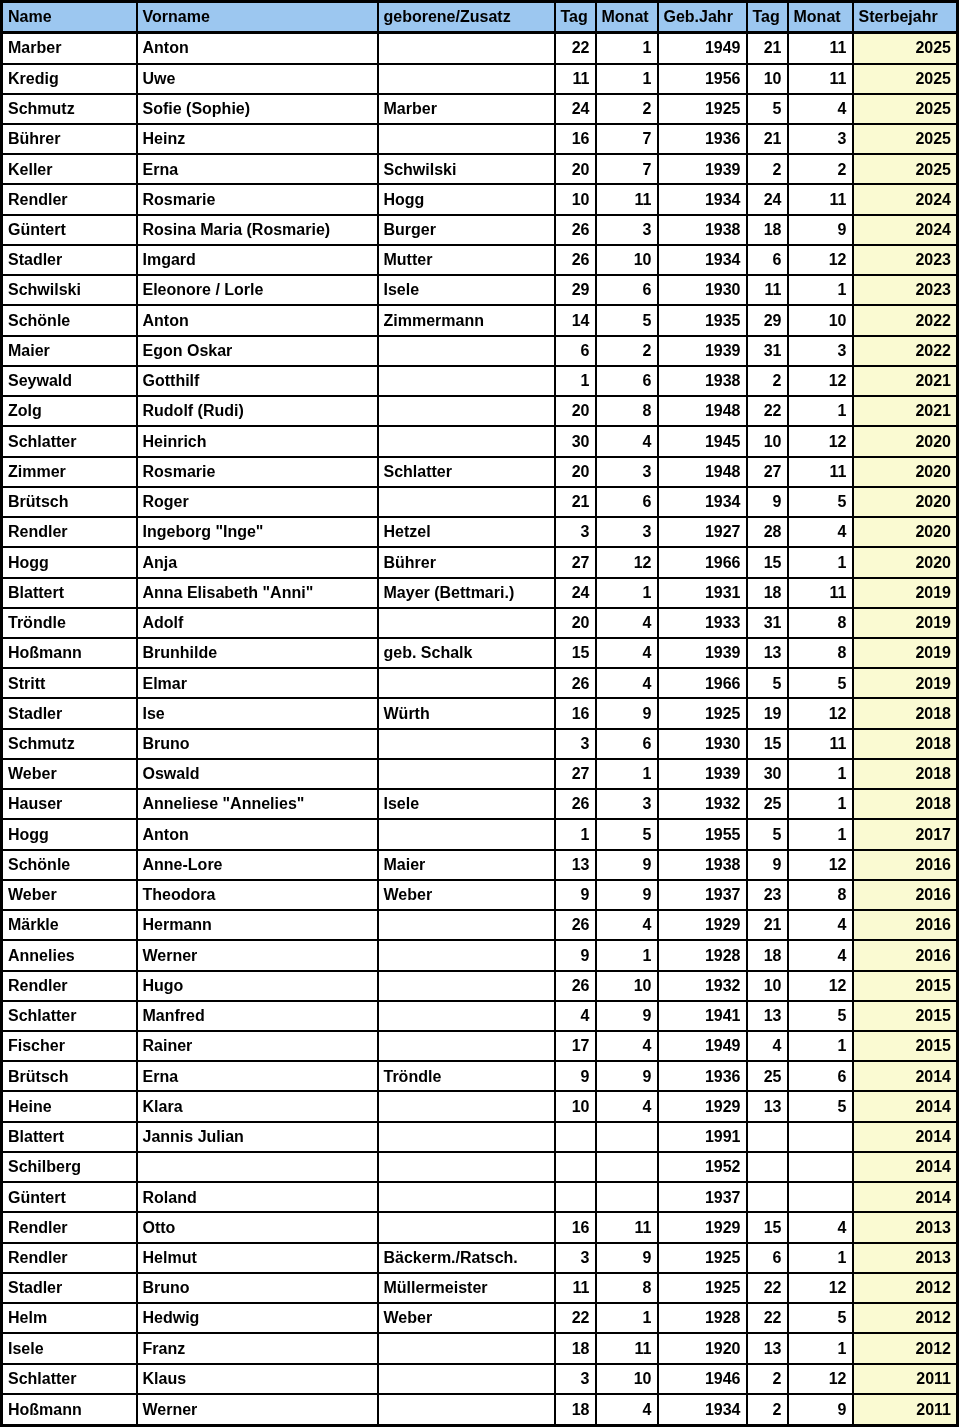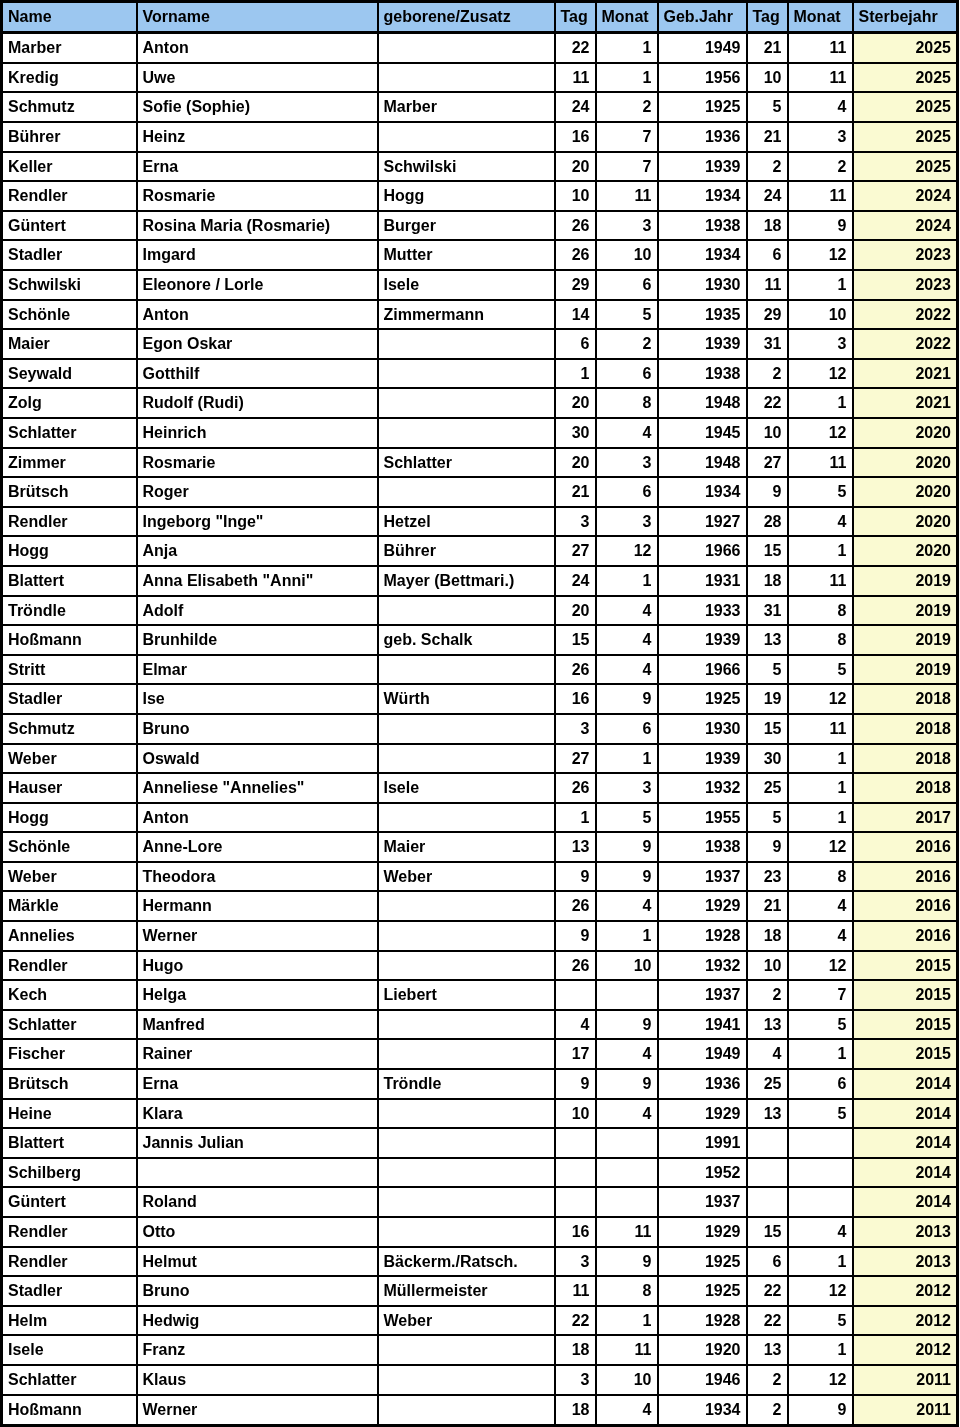--- a/index.html
+++ b/index.html
@@ -427,31 +427,20 @@
           <td class="">Hugo</td>
           <td class=""></td>
           <td class="num">26</td>
           <td class="num">10</td>
           <td class="num">1932</td>
           <td class="num">10</td>
           <td class="num">12</td>
           <td class="num sterbejahr">2015</td>
         </tr>
         <tr>
-          <td class="">Kech</td>
-          <td class="">Helga</td>
-          <td class="">Liebert</td>
-          <td class="num"></td>
-          <td class="num"></td>
-          <td class="num">1937</td>
-          <td class="num">2</td>
-          <td class="num">7</td>
-          <td class="num sterbejahr">2015</td>
-        </tr>
-        <tr>
           <td class="">Schlatter</td>
           <td class="">Manfred</td>
           <td class=""></td>
           <td class="num">4</td>
           <td class="num">9</td>
           <td class="num">1941</td>
           <td class="num">13</td>
           <td class="num">5</td>
           <td class="num sterbejahr">2015</td>
         </tr>

